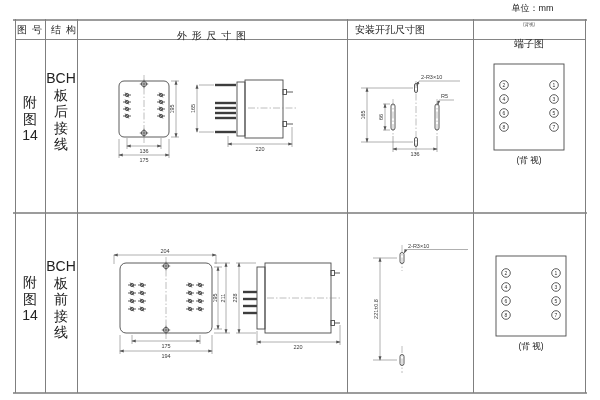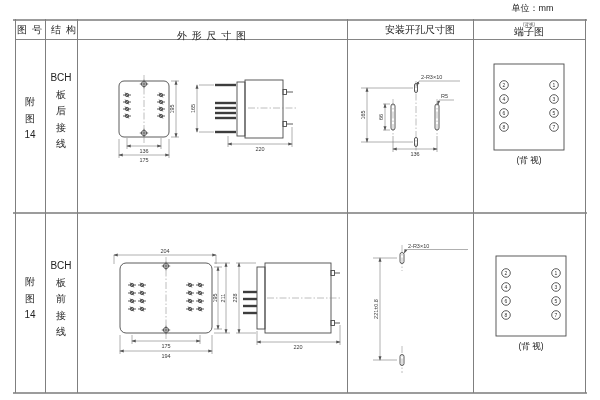--- a/index.html
+++ b/index.html
@@ -7,21 +7,21 @@
   body{background:#fff;font-family:"Liberation Sans","DejaVu Sans",sans-serif;color:#333;position:relative;overflow:hidden}
   .stage{position:absolute;left:0;top:0;width:536px;height:400px}
   .hline{position:absolute;height:2px;background:#9c9c9c}
   .hline.thin{height:1px;background:#858585}
   .vline{position:absolute;width:1px;background:#7f7f7f}
   .txt{position:absolute;white-space:nowrap}
   .hdr{font-size:10px;color:#222;transform:translate(-50%,-50%);letter-spacing:1px}
   .hdr-note{font-size:4.5px;color:#555;transform:translate(-50%,-50%);letter-spacing:0}
   .unit{font-size:9px;color:#222}
   .stack{position:absolute;display:flex;flex-direction:column;align-items:center;transform:translateX(-50%)}
-  .stack div{font-size:10px;line-height:16.5px;color:#222}
+  .stack div{font-size:14px;line-height:16.5px;color:#222}
   svg{position:absolute;overflow:visible}
   svg text{font-size:5.5px;fill:#3a3a3a;font-family:inherit}
   .obj{stroke:#4a4a4a;fill:none;stroke-width:.9}
   .cl{stroke:#8a8a8a;stroke-width:.55;stroke-dasharray:7 2 1.5 2;fill:none}
   .dim{stroke:#6e6e6e;stroke-width:.55;fill:none}
   .dim text{stroke:none}
   .bar{fill:#3d3d3d;stroke:none}
   .caption{font-size:8.5px;fill:#222}
   .tnum{font-size:5px;fill:#333}
 </style>
@@ -57,23 +57,23 @@
   <div class="vline" style="left:15px;top:19px;height:374px"></div>
   <div class="vline" style="left:45px;top:19px;height:374px"></div>
   <div class="vline" style="left:77px;top:19px;height:374px"></div>
   <div class="vline" style="left:347px;top:19px;height:374px"></div>
   <div class="vline" style="left:473px;top:19px;height:374px"></div>
   <div class="vline" style="left:585px;top:19px;height:374px"></div>
 
   <div class="txt hdr" style="left:30px;top:30px">图 号</div>
   <div class="txt hdr" style="left:64px;top:30px">结 构</div>
   <div class="txt hdr" style="left:212px;top:36px">外 形 尺 寸 图</div>
-  <div class="txt hdr" style="left:420px;top:30px;letter-spacing:0">安装开孔尺寸图</div>
+  <div class="txt hdr" style="left:390px;top:30px;letter-spacing:0">安装开孔尺寸图</div>
   <div class="txt hdr-note" style="left:529px;top:24px">(背视)</div>
-  <div class="txt hdr" style="left:529px;top:32px;letter-spacing:0">端子图</div>
+  <div class="txt hdr" style="left:529px;top:44px;letter-spacing:0">端子图</div>
 
   <div class="stack" style="left:30px;top:94px">
     <div>附</div>
     <div>图</div>
     <div>14</div>
   </div>
   <div class="stack" style="left:61px;top:70px">
     <div>BCH</div>
     <div>板</div>
     <div>后</div>

